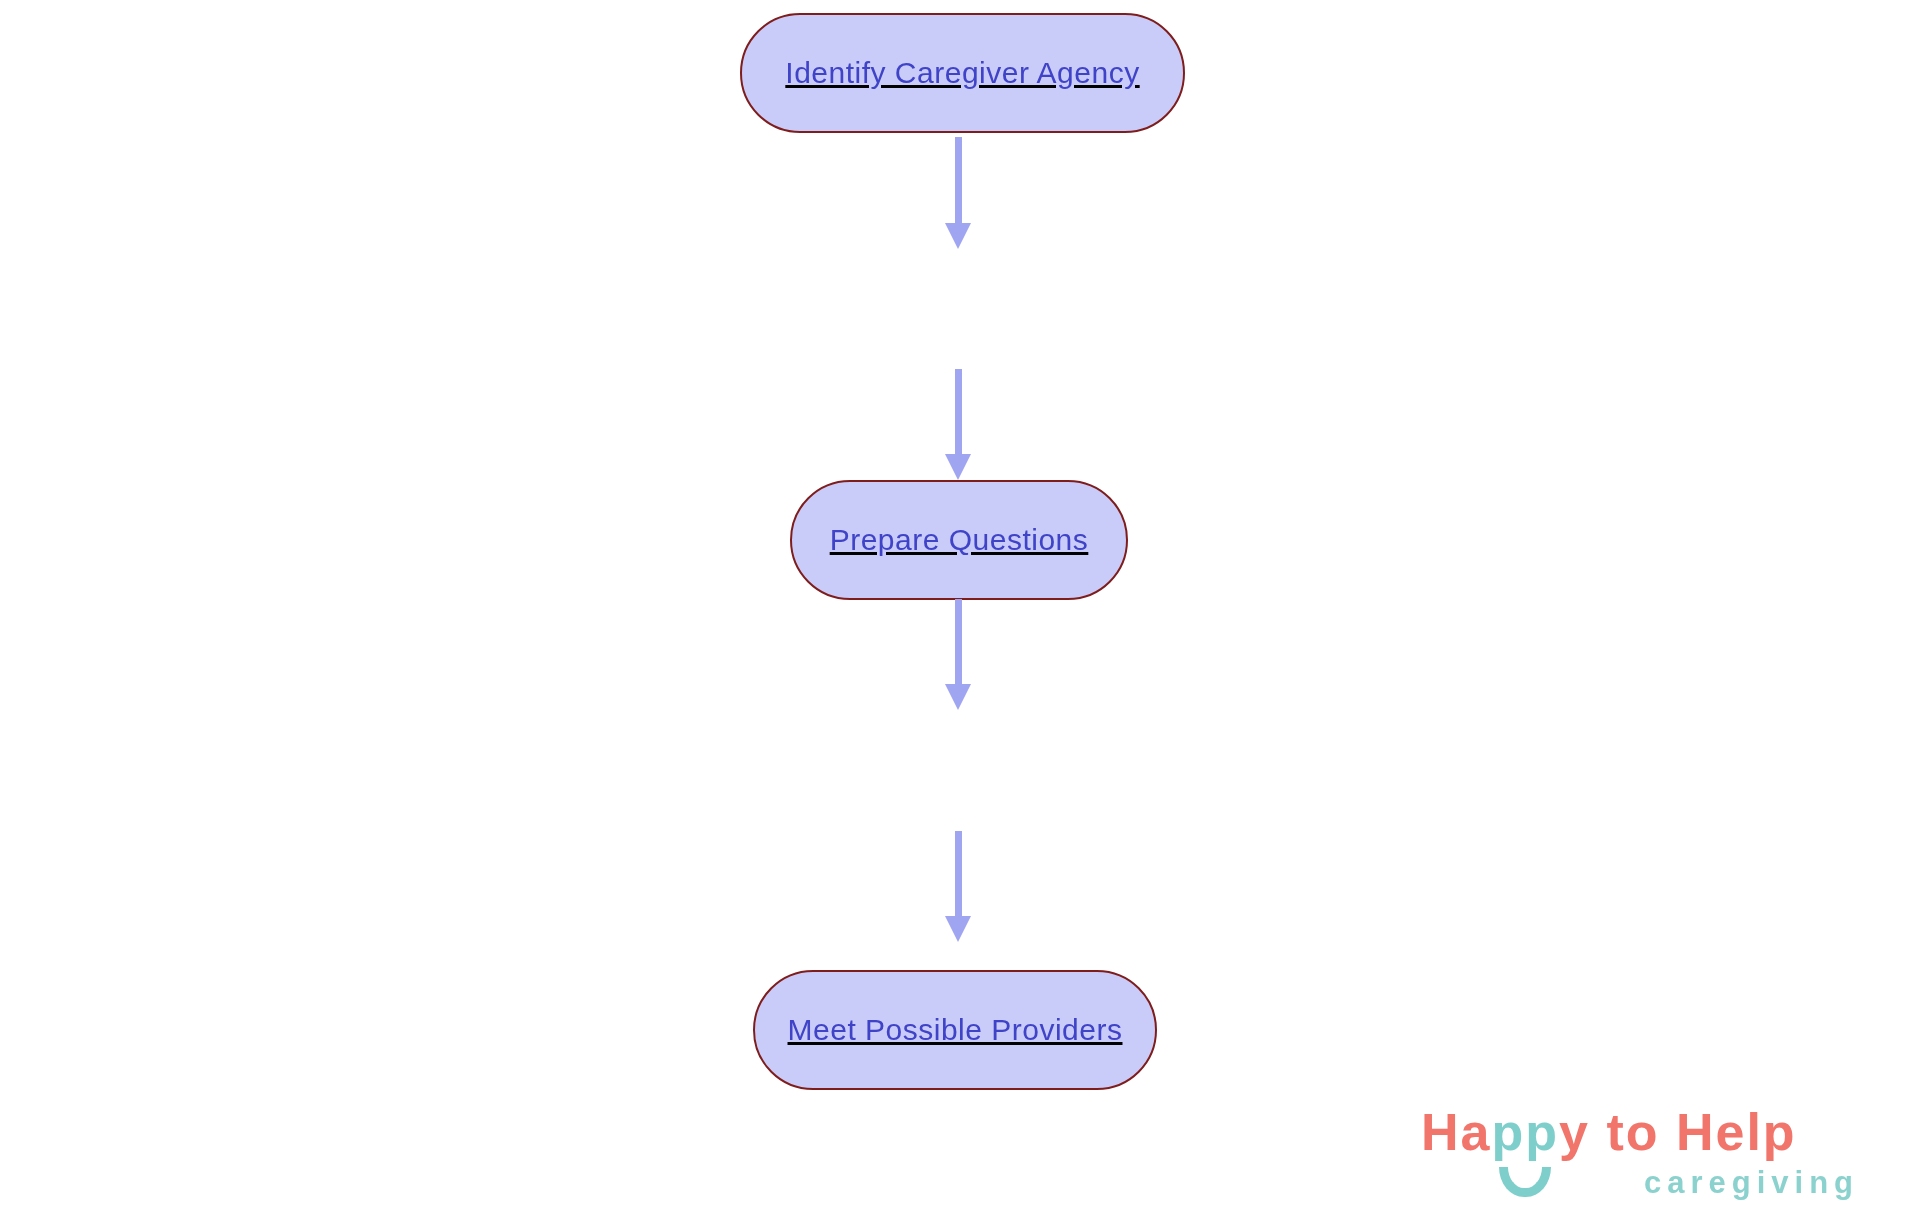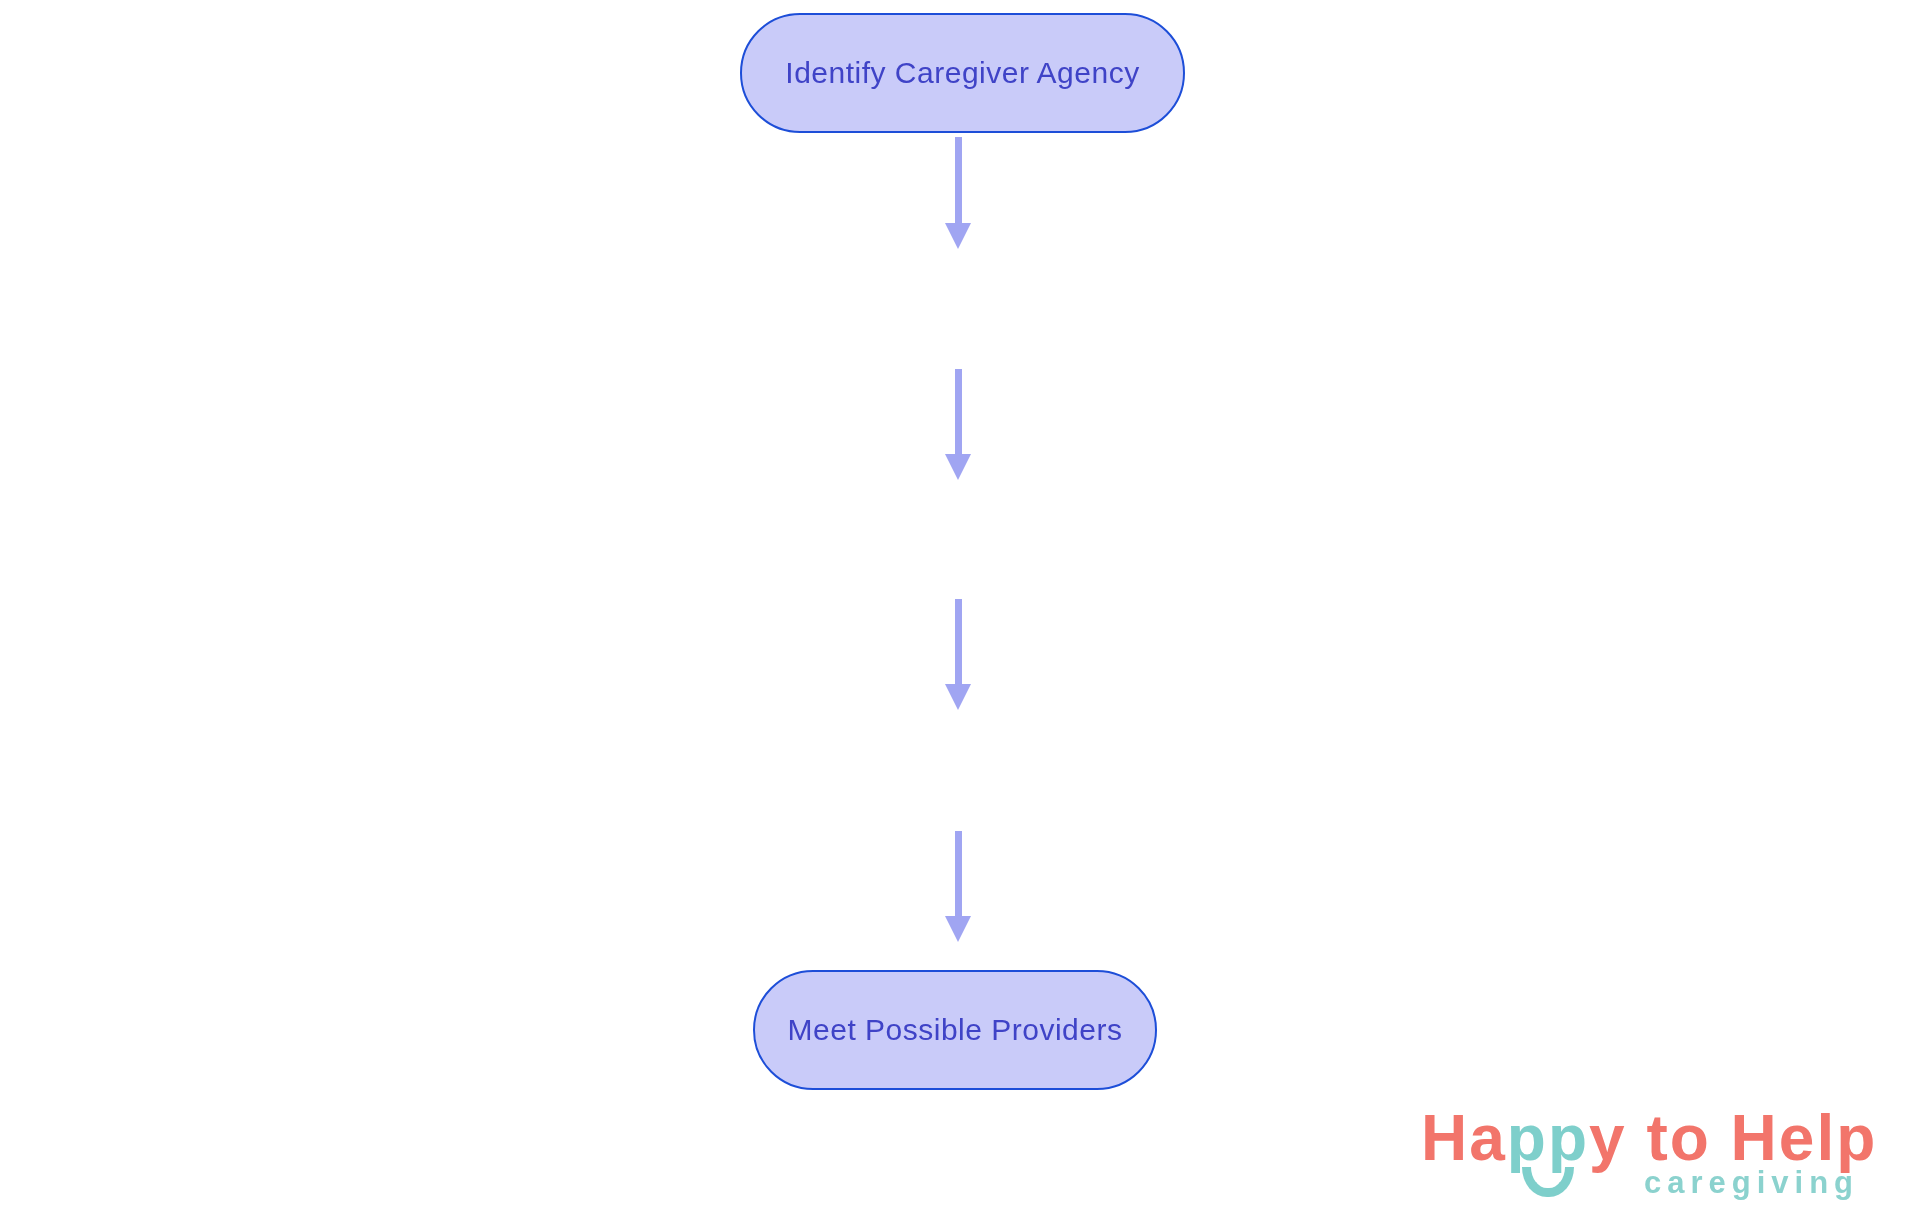--- a/index.html
+++ b/index.html
@@ -14,26 +14,27 @@
     height: 1215px;
     background: #ffffff;
     overflow: hidden;
   }
 
   
   .node {
     position: absolute;
     height: 120px;
     background: #c9cbf9;
-    border: 2px solid #1d4ed8;
+    border: 2px solid #7f1d1d;
     border-radius: 62px;
     box-sizing: border-box;
     display: flex;
     align-items: center;
     justify-content: center;
+    text-decoration: underline;
   }
   .node .node-label {
     color: #3f43c7;
     font-size: 30px;
     letter-spacing: 0.5px;
     white-space: nowrap;
   }
   .n1 { left: 740px; top: 13px;  width: 445px; }
   .n2 { left: 778px; top: 249px; width: 365px; }
   .n3 { left: 790px; top: 480px; width: 338px; }
@@ -71,21 +72,21 @@
     position: absolute;
     left: 1421px;
     top: 1106px;
     width: 490px;
     height: 108px;
   }
   .logo-main {
     position: absolute;
     left: 0;
     top: 0;
-    font-size: 64px;
+    font-size: 52px;
     font-weight: bold;
     letter-spacing: 2px;
     line-height: 1;
     color: #f2756b;
     white-space: nowrap;
   }
   .pp-wrap {
     position: relative;
     display: inline-block;
     color: #7ecfcb;
@@ -126,20 +127,23 @@
     <div class="arrow-line"></div>
     <div class="arrow-head"></div>
   </div>
 
 
   <div class="arrow a2">
     <div class="arrow-line"></div>
     <div class="arrow-head"></div>
   </div>
 
+  <div class="node n3">
+    <span class="node-label">Prepare Questions</span>
+  </div>
 
   <div class="arrow a3">
     <div class="arrow-line"></div>
     <div class="arrow-head"></div>
   </div>
 
 
   <div class="arrow a4">
     <div class="arrow-line"></div>
     <div class="arrow-head"></div>

